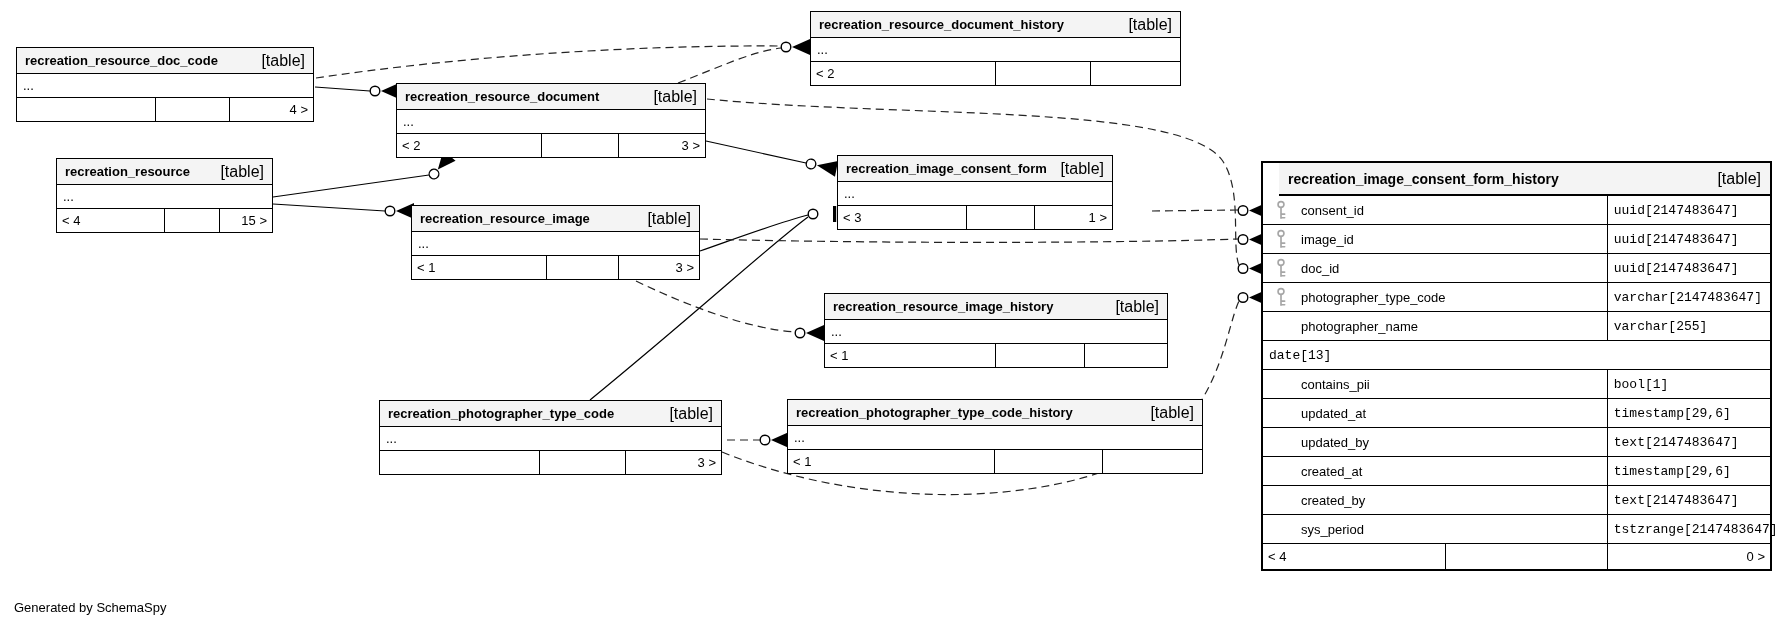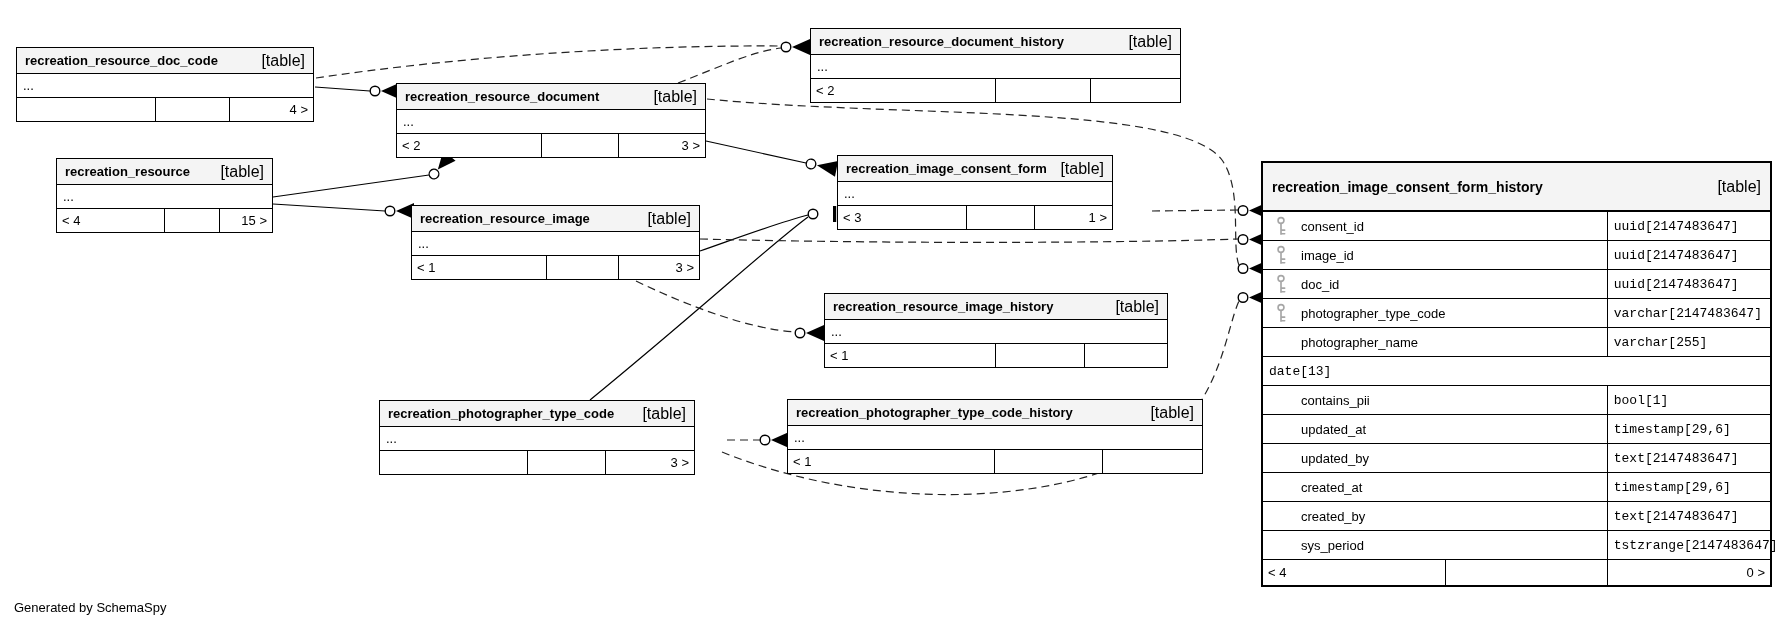--- a/index.html
+++ b/index.html
@@ -26,21 +26,21 @@
   .fr{width:28%;justify-content:flex-end;}
   .w50 .fl{width:50%;} .w50 .fm{width:26%;} .w50 .fr{width:24%;}
 
   
   .bigtbl{
     position:absolute;background:#fff;border:2px solid #000;z-index:1;
     box-sizing:border-box;font-size:13px;
   }
   .bth{
     height:31px;background:#f4f4f4;border-bottom:2px solid #000;
-    display:flex;align-items:center;justify-content:space-between;padding:8px 9px;
+    display:flex;align-items:center;justify-content:space-between;padding:0 9px;margin-left:16px;
   }
   .bth .tn{font-size:14px;}
   .brow{height:28px;border-bottom:1px solid #000;display:flex;}
   .bname{width:68%;border-right:1px solid #000;position:relative;padding-left:38px;
          display:flex;align-items:center;box-sizing:border-box;}
   .btype{width:32%;padding:0 6px;display:flex;align-items:center;box-sizing:border-box;font-family:Liberation Mono, monospace;}
   .key{position:absolute;left:10px;top:3px;width:16px;height:22px;}
   .bfoot{height:25px;display:flex;}
   .bfoot .fl{width:36%;} .bfoot .fm{width:32%;} .bfoot .fr{width:32%;}
 
@@ -153,21 +153,21 @@
       <span class="tt">[table]</span>
     </div>
   <div class="te">...</div>
   <div class="tf">
       <span class="fc fl">&lt; 2</span>
       <span class="fc fm"></span>
       <span class="fc fr">3 &gt;</span>
     </div>
 </div>
 
-<div class="tbl w50" style="left:810px;top:28px;width:371px">
+<div class="tbl w50" style="left:810px;top:11px;width:371px">
   <div class="th">
       <span class="tn">recreation_resource_document_history</span>
       <span class="tt">[table]</span>
     </div>
   <div class="te">...</div>
   <div class="tf">
       <span class="fc fl">&lt; 2</span>
       <span class="fc fm"></span>
       <span class="fc fr"></span>
     </div>
@@ -205,21 +205,21 @@
       <span class="tt">[table]</span>
     </div>
   <div class="te">...</div>
   <div class="tf">
       <span class="fc fl">&lt; 1</span>
       <span class="fc fm"></span>
       <span class="fc fr"></span>
     </div>
 </div>
 
-<div class="tbl" style="left:379px;top:400px;width:316px">
+<div class="tbl" style="left:379px;top:400px;width:343px">
   <div class="th">
       <span class="tn">recreation_photographer_type_code</span>
       <span class="tt">[table]</span>
     </div>
   <div class="te">...</div>
   <div class="tf">
       <span class="fc fl"></span>
       <span class="fc fm"></span>
       <span class="fc fr">3 &gt;</span>
     </div>

